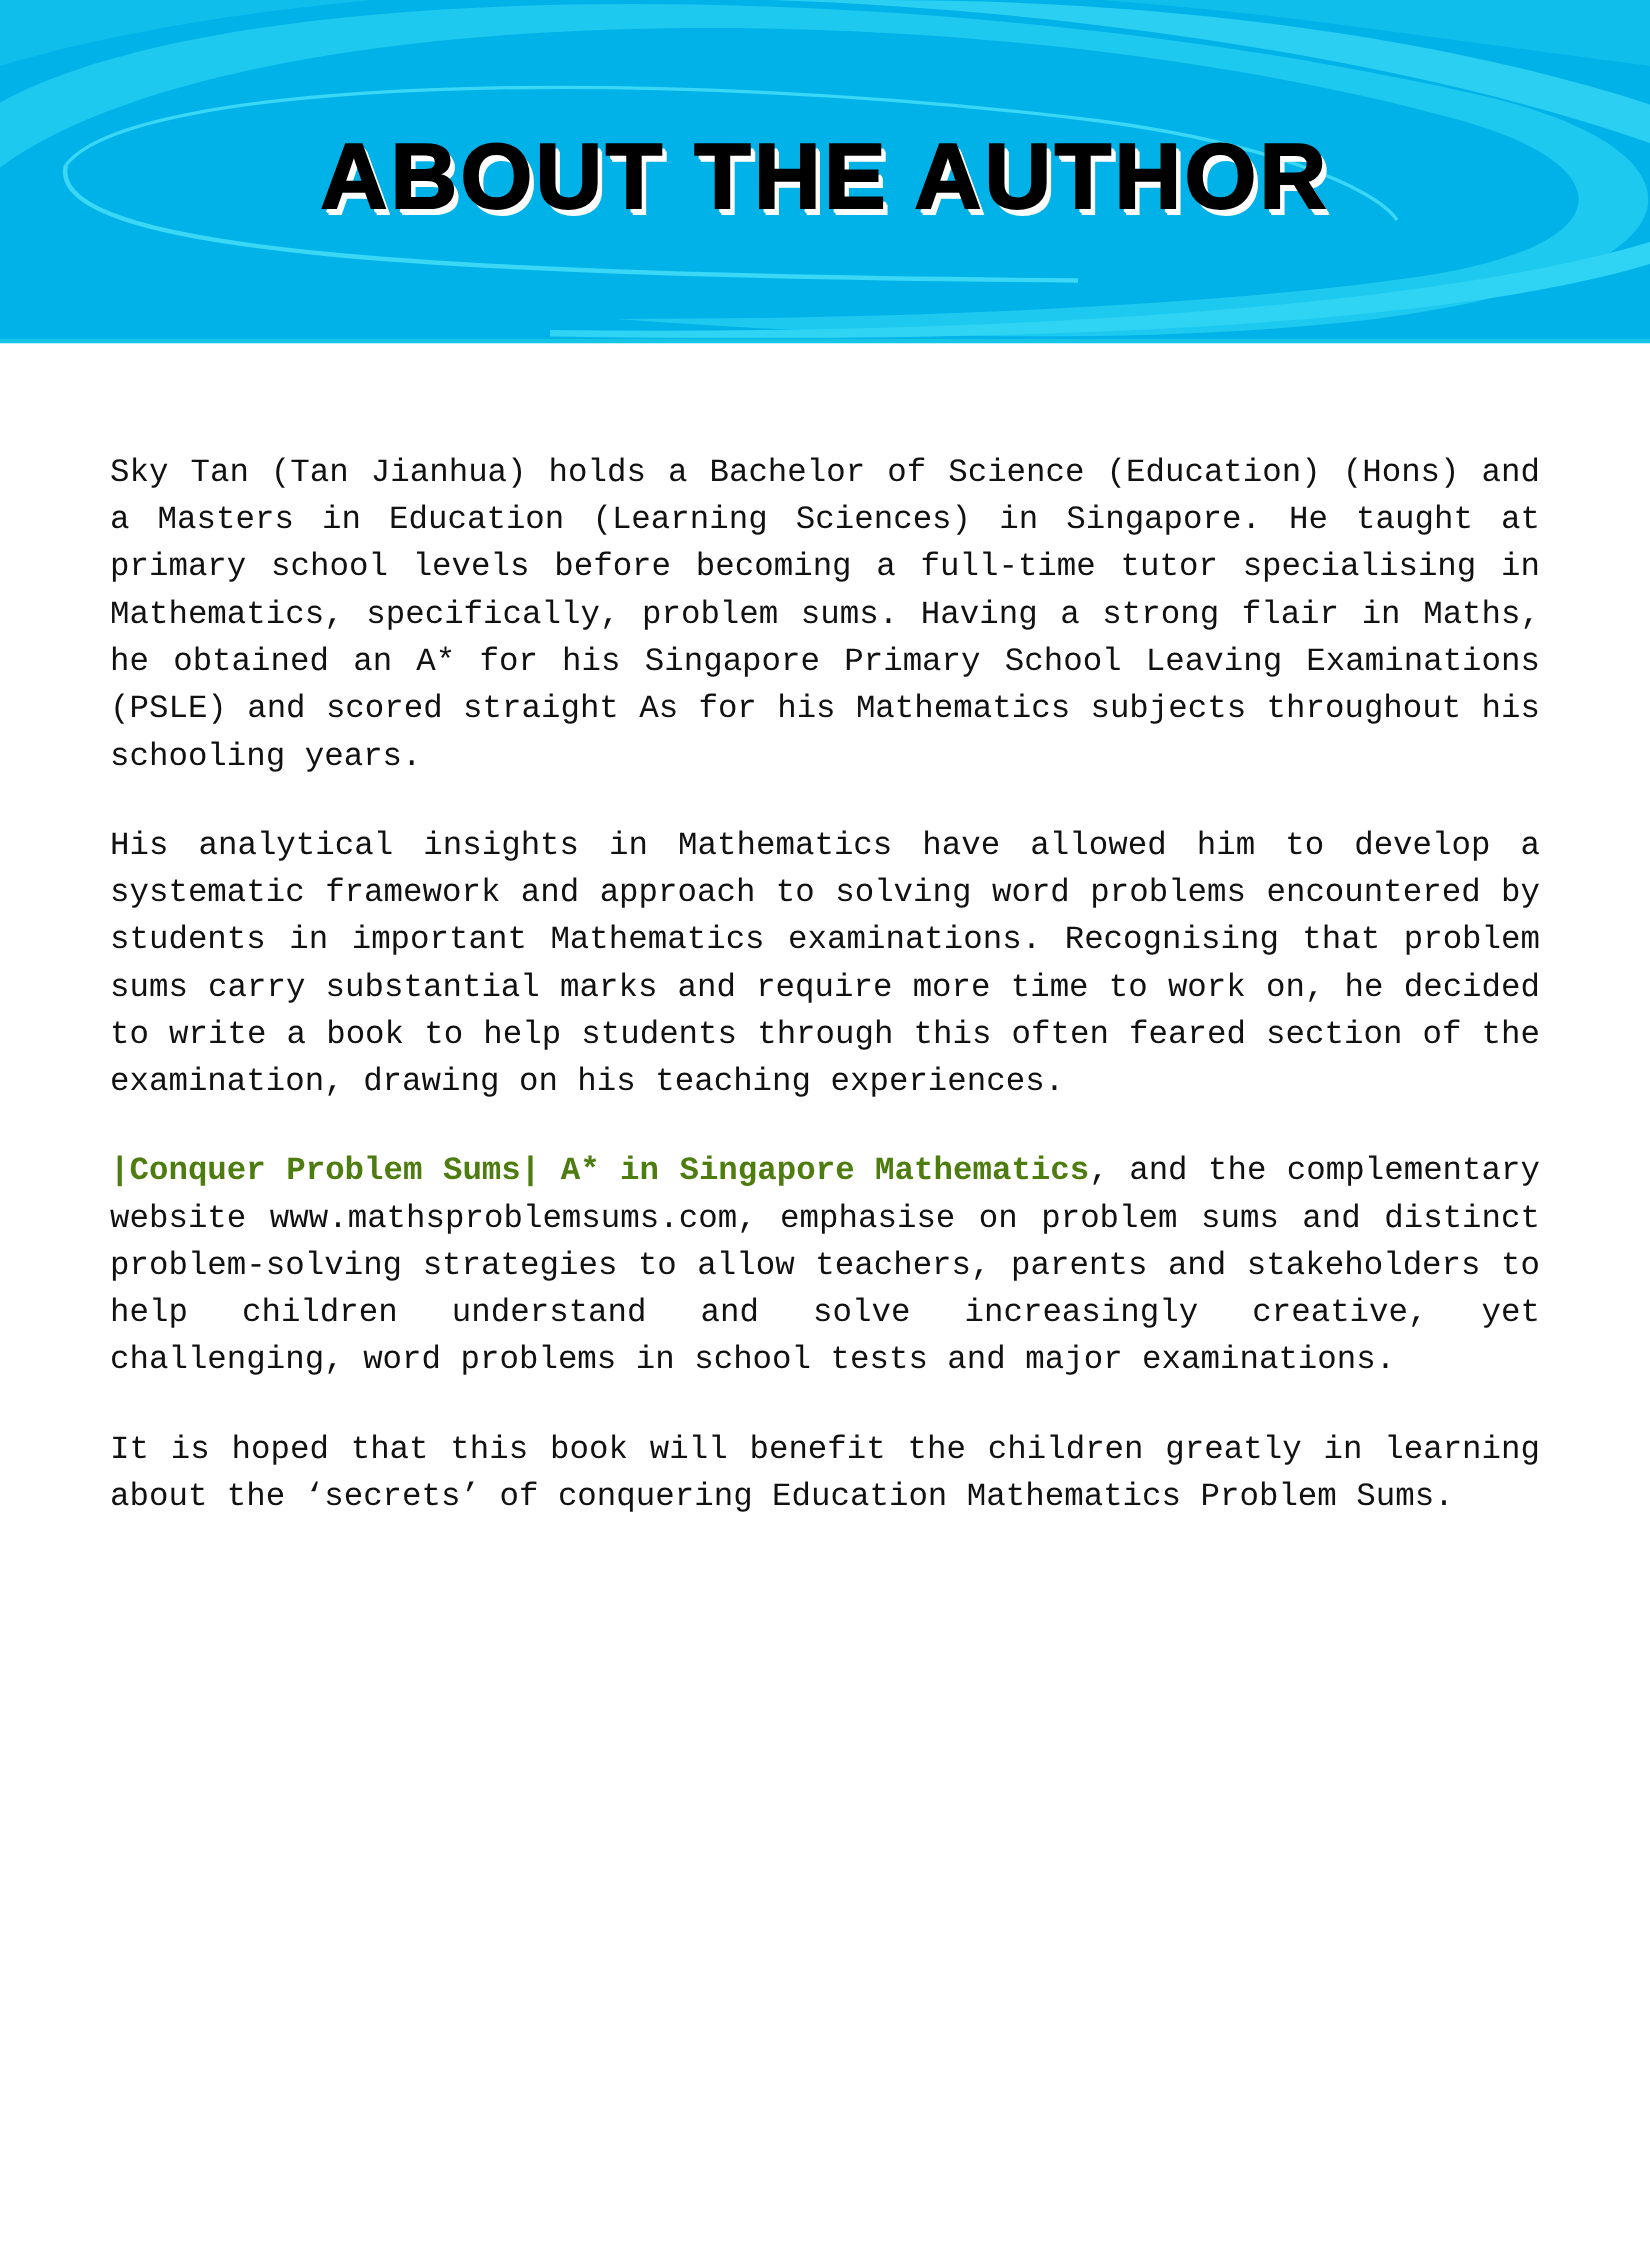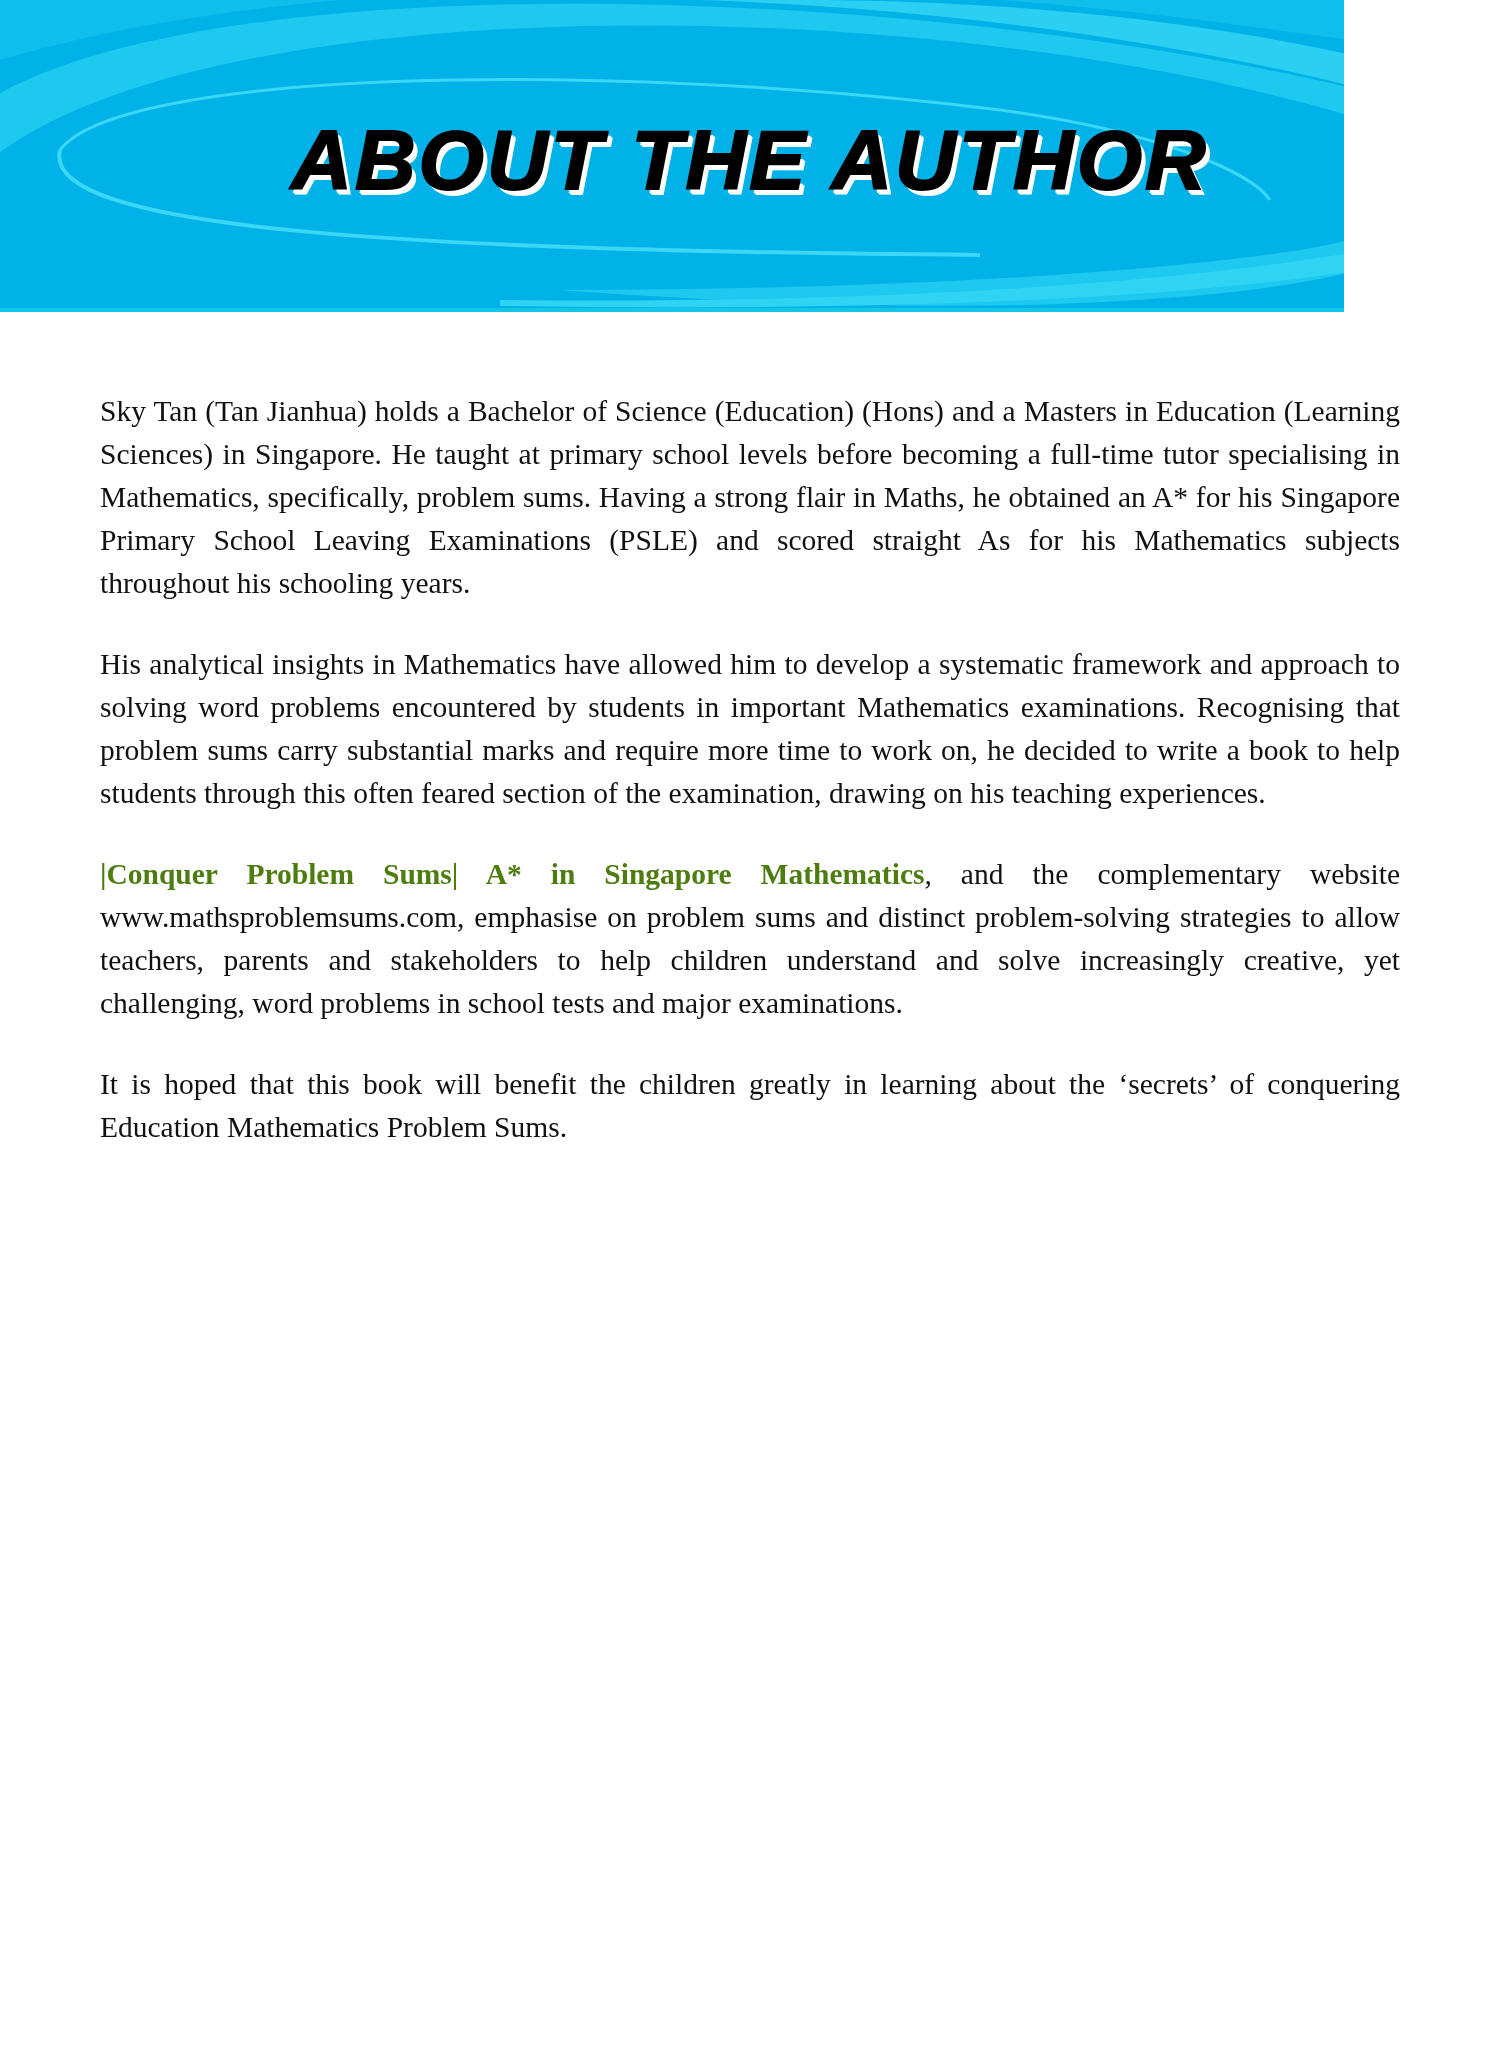--- a/index.html
+++ b/index.html
@@ -1,36 +1,36 @@
 <!DOCTYPE html>
 <html><head>
 <meta charset="utf-8">
 <style>
   html, body { margin: 0; padding: 0; background: #ffffff; }
   body { width: 1500px; height: 2050px; position: relative; overflow: hidden; }
 
   .header {
-    position: absolute; left: 0; top: 0; width: 1344px; height: 312px;
-    background: #00b2e8; overflow: hidden; font-style: italic;
+    position: absolute; left: 0; top: 0; width: 1500px; height: 312px;
+    background: #00b2e8; overflow: hidden;
   }
   .header svg.swoosh { position: absolute; left: 0; top: 0; }
   .header .bottom-strip {
     position: absolute; left: 0; bottom: 0; width: 100%; height: 4px; background: #14c6e6;
   }
   .title {
     position: absolute; left: 0; top: 112px; width: 1500px; text-align: center;
     font-family: "Liberation Sans", sans-serif; font-weight: bold;
     font-size: 84px; letter-spacing: 3px; color: #000000; margin: 0;
     text-shadow: 5px 6px 0 #ffffff, 4px 5px 0 #ffffff, 3px 4px 0 #ffffff;
     -webkit-text-stroke: 2px #000;
   }
 
   .content {
-    position: absolute; left: 100px; top: 390px; width: 1300px;
-    font-family: Liberation Serif, serif; font-size: 29.5px; line-height: 43px;
+    position: absolute; left: 100px; top: 408px; width: 1300px;
+    font-family: Liberation Mono, monospace; font-size: 29.5px; line-height: 43px;
     color: #111111; text-align: justify;
   }
   .content p { margin: 0 0 38px 0; }
   .book-title { color: #4d7c0f; font-weight: bold; }
 </style>
 </head>
 <body>
 
 <div class="header">
   <svg class="swoosh" width="1500" height="312" viewBox="0 0 1500 312">

